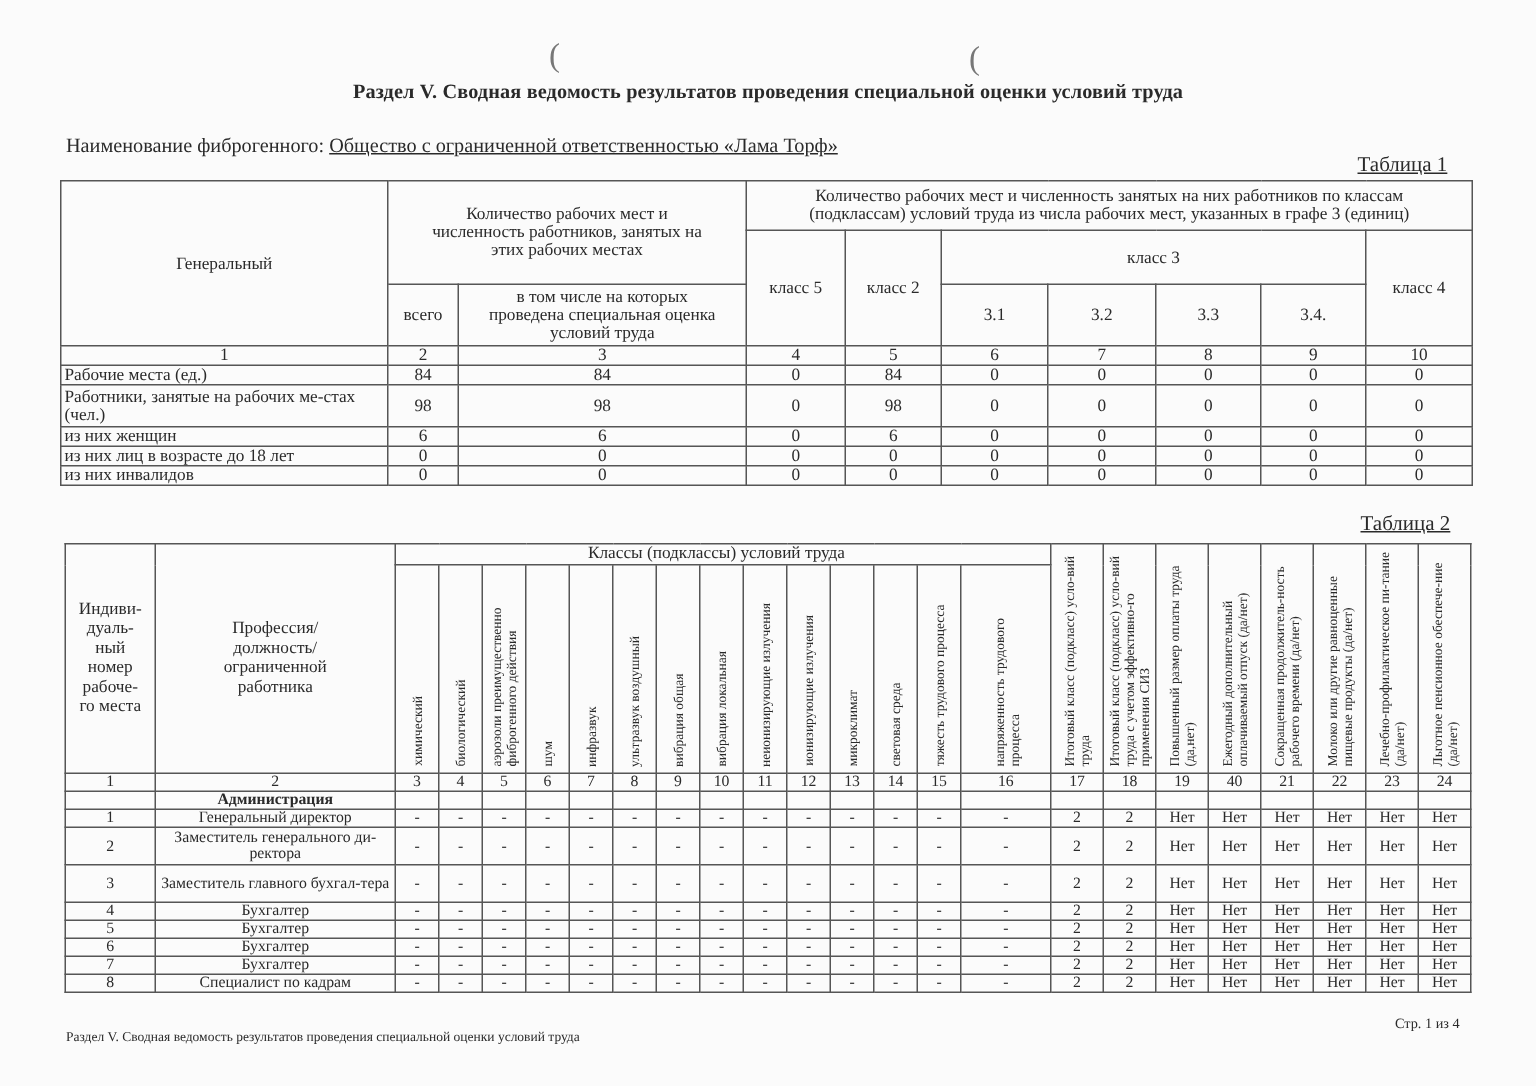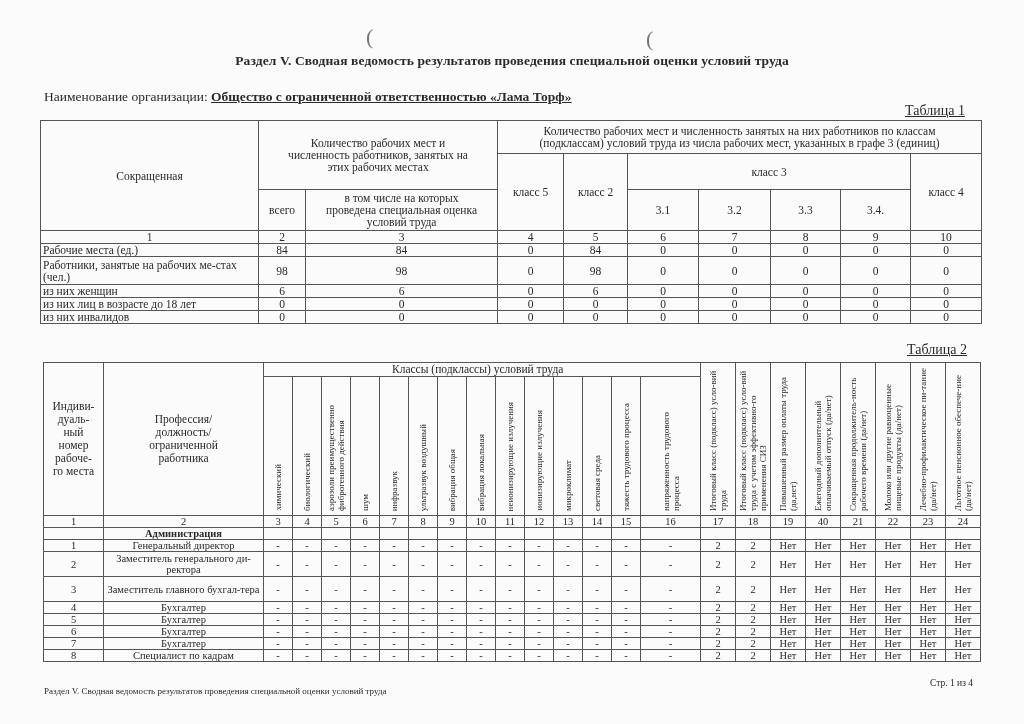--- a/index.html
+++ b/index.html
@@ -2,62 +2,62 @@
 <html><head>
 <meta charset="utf-8">
 <style>
   html, body { margin:0; padding:0; }
   body { width:1024px; height:724px; background:#fbfbfb; position:relative; overflow:hidden;
          font-family:"Liberation Serif", serif; color:#2a2a2a; }
   .abs { position:absolute; }
   .mark { font-size:22px; color:#777; font-family:"Liberation Serif", serif; }
   .title { left:0; width:1024px; top:53px; text-align:center; font-weight:bold; font-size:13.5px; letter-spacing:0.1px; }
   .org { left:44px; top:89px; font-size:13.5px; }
-  .org u { text-decoration:underline;font-weight:bold; }
+  .org u { text-decoration:underline; }
   .tlabel { font-size:14px;text-decoration:underline; }
   table { border-collapse:collapse; position:absolute; table-layout:fixed; }
   td { border:1px solid #555; padding:0; text-align:center; vertical-align:middle; font-size:11.5px; line-height:12px; overflow:hidden; }
   td.l { text-align:left; padding-left:2px; }
   .v { writing-mode:vertical-rl; transform:rotate(180deg); font-size:9px; line-height:10px; text-align:left; margin:0 auto; white-space:normal; }
   .t2 td { font-size:10.5px; line-height:11px; }
   .bold { font-weight:bold; }
   .footer { left:44px; top:686px; font-size:9px; }
   .page { left:930px; top:678px; font-size:9.5px; }
 </style>
 </head>
 <body>
 
 <div class="abs mark" style="left:366px;top:24px;">(</div>
 <div class="abs mark" style="left:646px;top:26px;">(</div>
 
 <div class="abs title">Раздел V. Сводная ведомость результатов проведения специальной оценки условий труда</div>
 
 <div class="abs org">
-  <span>Наименование организации:</span>
+  <span>Наименование фиброгенного:</span>
   <u>Общество с ограниченной ответственностью «Лама Торф»</u>
 </div>
 
 <div class="abs tlabel" style="left:905px;top:103px;">Таблица 1</div>
 
 <table id="t1" style="left:40px;top:120px;width:941px;">
   <colgroup>
     <col style="width:218px">
       <col style="width:47px">
       <col style="width:192px">
     <col style="width:66px">
       <col style="width:64px">
     <col style="width:71px">
       <col style="width:72px">
       <col style="width:70px">
       <col style="width:70px">
     <col style="width:71px">
   </colgroup>
   <tbody>
       <tr style="height:33px">
-    <td rowspan="3">Сокращенная</td>
+    <td rowspan="3">Генеральный</td>
     <td colspan="2" rowspan="2" style="padding:16px 20px;">Количество рабочих мест и численность работников, занятых на этих рабочих местах</td>
     <td colspan="7" style="padding:0 14px;">Количество рабочих мест и численность занятых на них работников по классам (подклассам) условий труда из числа рабочих мест, указанных в графе 3 (единиц)</td>
   </tr>
   <tr style="height:24px">
     <td rowspan="2">класс 5</td>
     <td rowspan="2">класс 2</td>
     <td colspan="4">класс 3</td>
     <td rowspan="2">класс 4</td>
   </tr>
   <tr style="height:41px">

